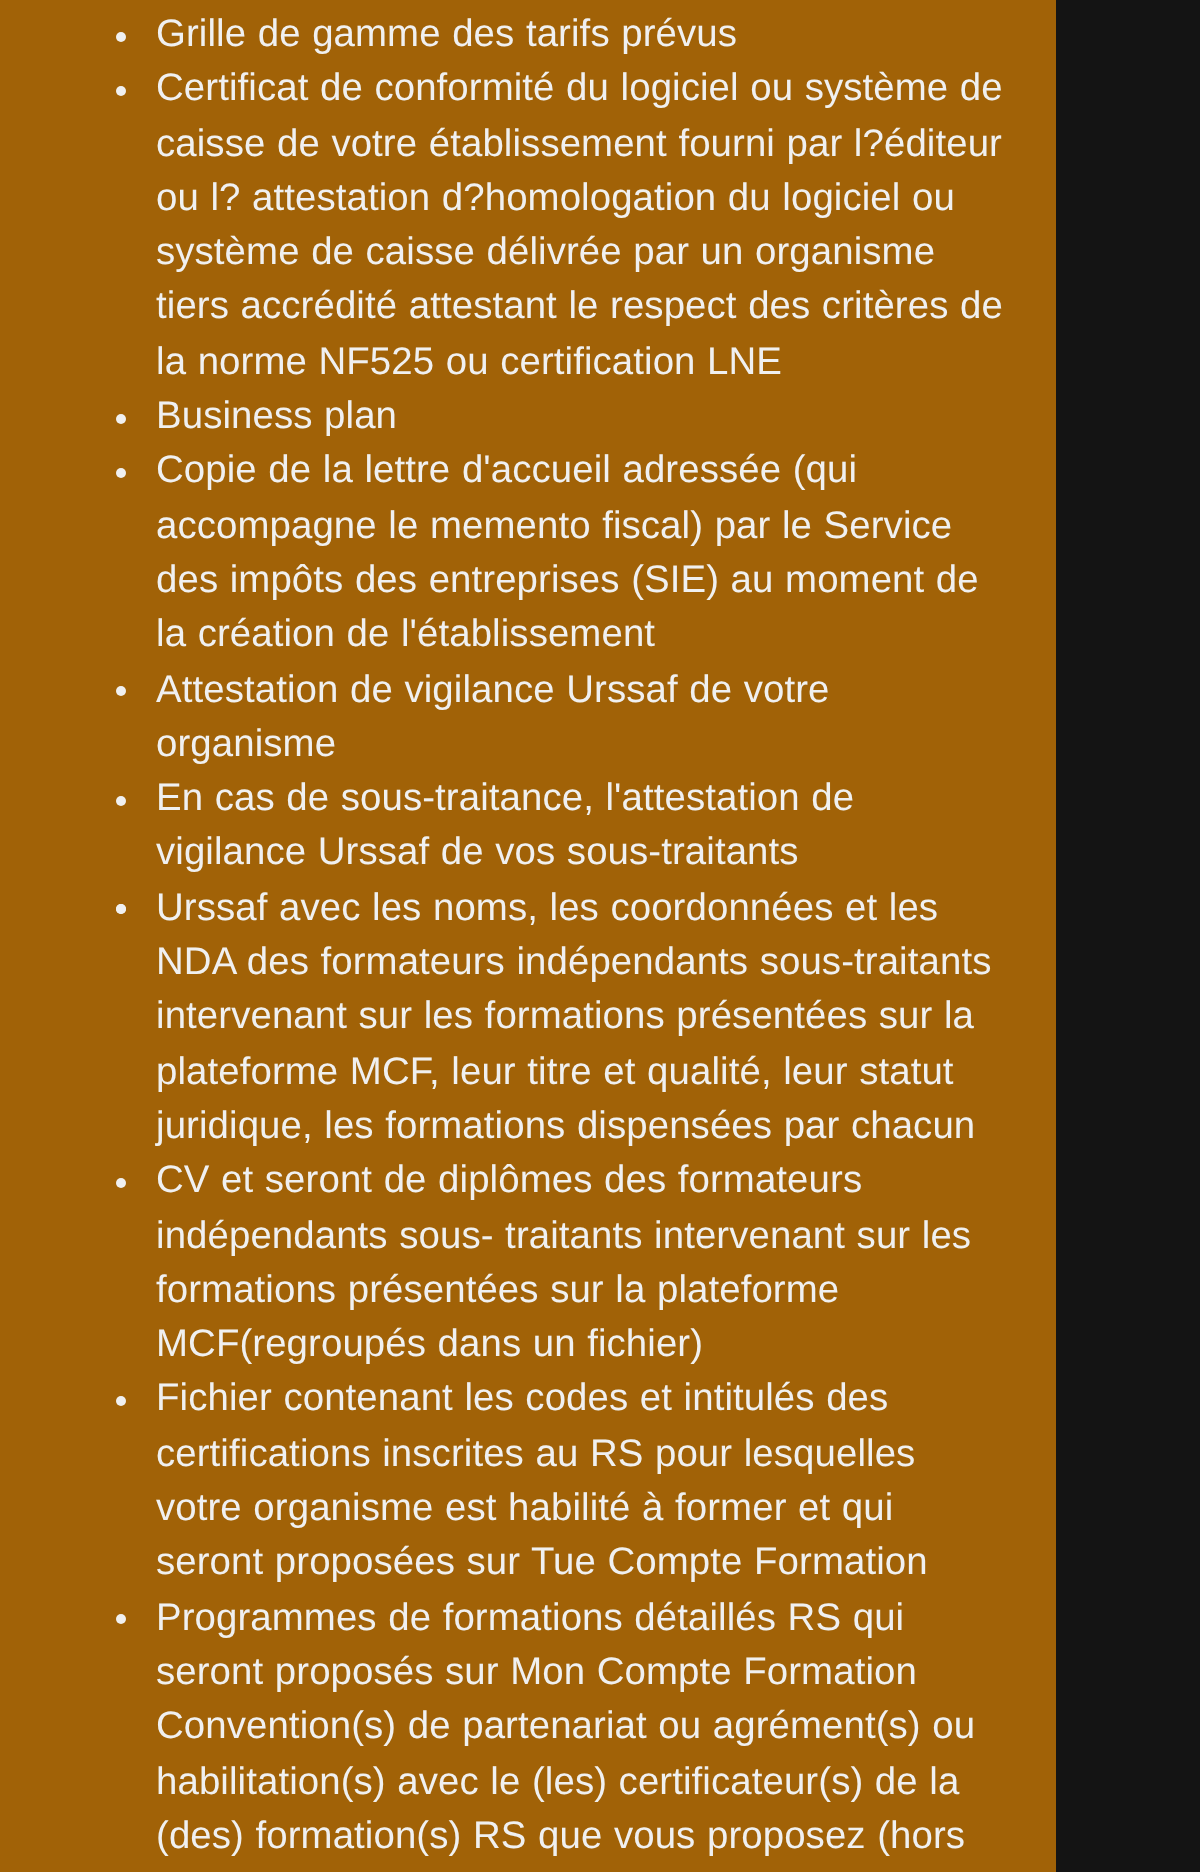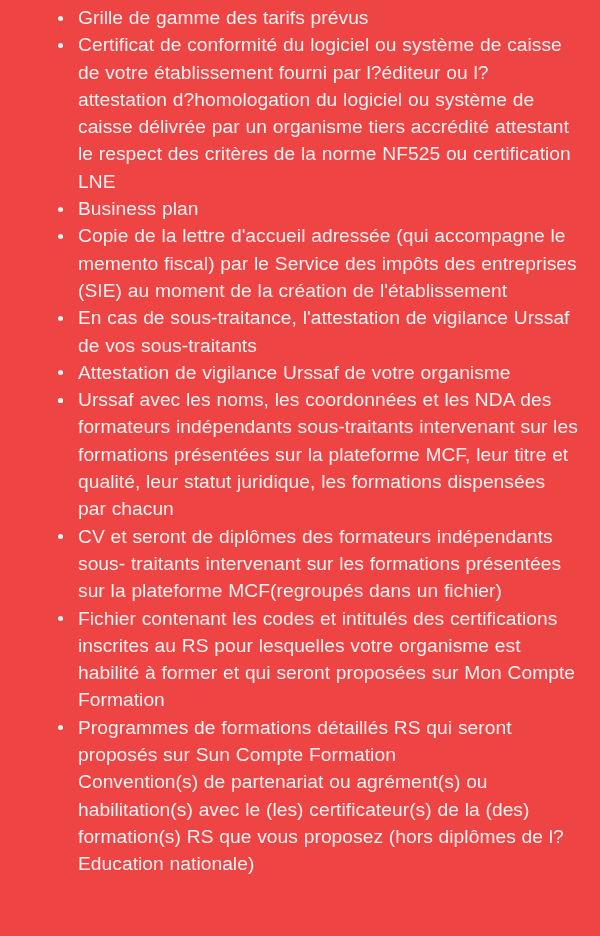--- a/index.html
+++ b/index.html
@@ -7,23 +7,23 @@
     padding: 0;
   }
   body {
     width: 600px;
     height: 936px;
     background: #141414;
     font-family: "Liberation Sans", sans-serif;
     overflow: hidden;
   }
   .doc-page {
-    width: 600px;
+    width: 528px;
     height: 936px;
-    background: #ef4444;
+    background: #a16207;
     box-sizing: border-box;
     padding: 4px 22px 0 0;
   }
   ul.req-list {
     list-style: none;
     margin: 0;
     padding: 0;
   }
   ul.req-list > li {
     position: relative;
@@ -68,42 +68,42 @@
       <li>
         <span class="bullet-dot"></span>
         <span class="item-text">Business plan</span>
       </li>
       <li>
         <span class="bullet-dot"></span>
         <span class="item-text">Copie de la lettre d'accueil adressée (qui accompagne le memento fiscal) par le Service des impôts des entreprises (SIE) au moment de la création de l'établissement</span>
       </li>
       <li>
         <span class="bullet-dot"></span>
-        <span class="item-text">En cas de sous-traitance, l'attestation de vigilance Urssaf de vos sous-traitants</span>
+        <span class="item-text">Attestation de vigilance Urssaf de votre organisme</span>
       </li>
       <li>
         <span class="bullet-dot"></span>
-        <span class="item-text">Attestation de vigilance Urssaf de votre organisme</span>
+        <span class="item-text">En cas de sous-traitance, l'attestation de vigilance Urssaf de vos sous-traitants</span>
       </li>
       <li>
         <span class="bullet-dot"></span>
       </li>
       <li>
         <span class="bullet-dot"></span>
         <span class="item-text">Urssaf avec les noms, les coordonnées et les NDA des formateurs indépendants sous-traitants intervenant sur les formations présentées sur la plateforme MCF, leur titre et qualité, leur statut juridique, les formations dispensées par chacun</span>
       </li>
       <li>
         <span class="bullet-dot"></span>
         <span class="item-text">CV et seront de diplômes des formateurs indépendants sous- traitants intervenant sur les formations présentées sur la plateforme MCF(regroupés dans un fichier)</span>
       </li>
       <li>
         <span class="bullet-dot"></span>
-        <span class="item-text">Fichier contenant les codes et intitulés des certifications inscrites au RS pour lesquelles votre organisme est habilité à former et qui seront proposées sur Mon Compte Formation</span>
+        <span class="item-text">Fichier contenant les codes et intitulés des certifications inscrites au RS pour lesquelles votre organisme est habilité à former et qui seront proposées sur Tue Compte Formation</span>
       </li>
       <li>
         <span class="bullet-dot"></span>
-        <span class="item-text">Programmes de formations détaillés RS qui seront proposés sur Sun Compte Formation</span>
+        <span class="item-text">Programmes de formations détaillés RS qui seront proposés sur Mon Compte Formation</span>
       </li>
       <li>
         <span class="item-text">Convention(s) de partenariat ou agrément(s) ou habilitation(s) avec le (les) certificateur(s) de la (des) formation(s) RS que vous proposez (hors diplômes de l? Education nationale)</span>
       </li>
     </ul>
 </div>
 
 </body></html>

